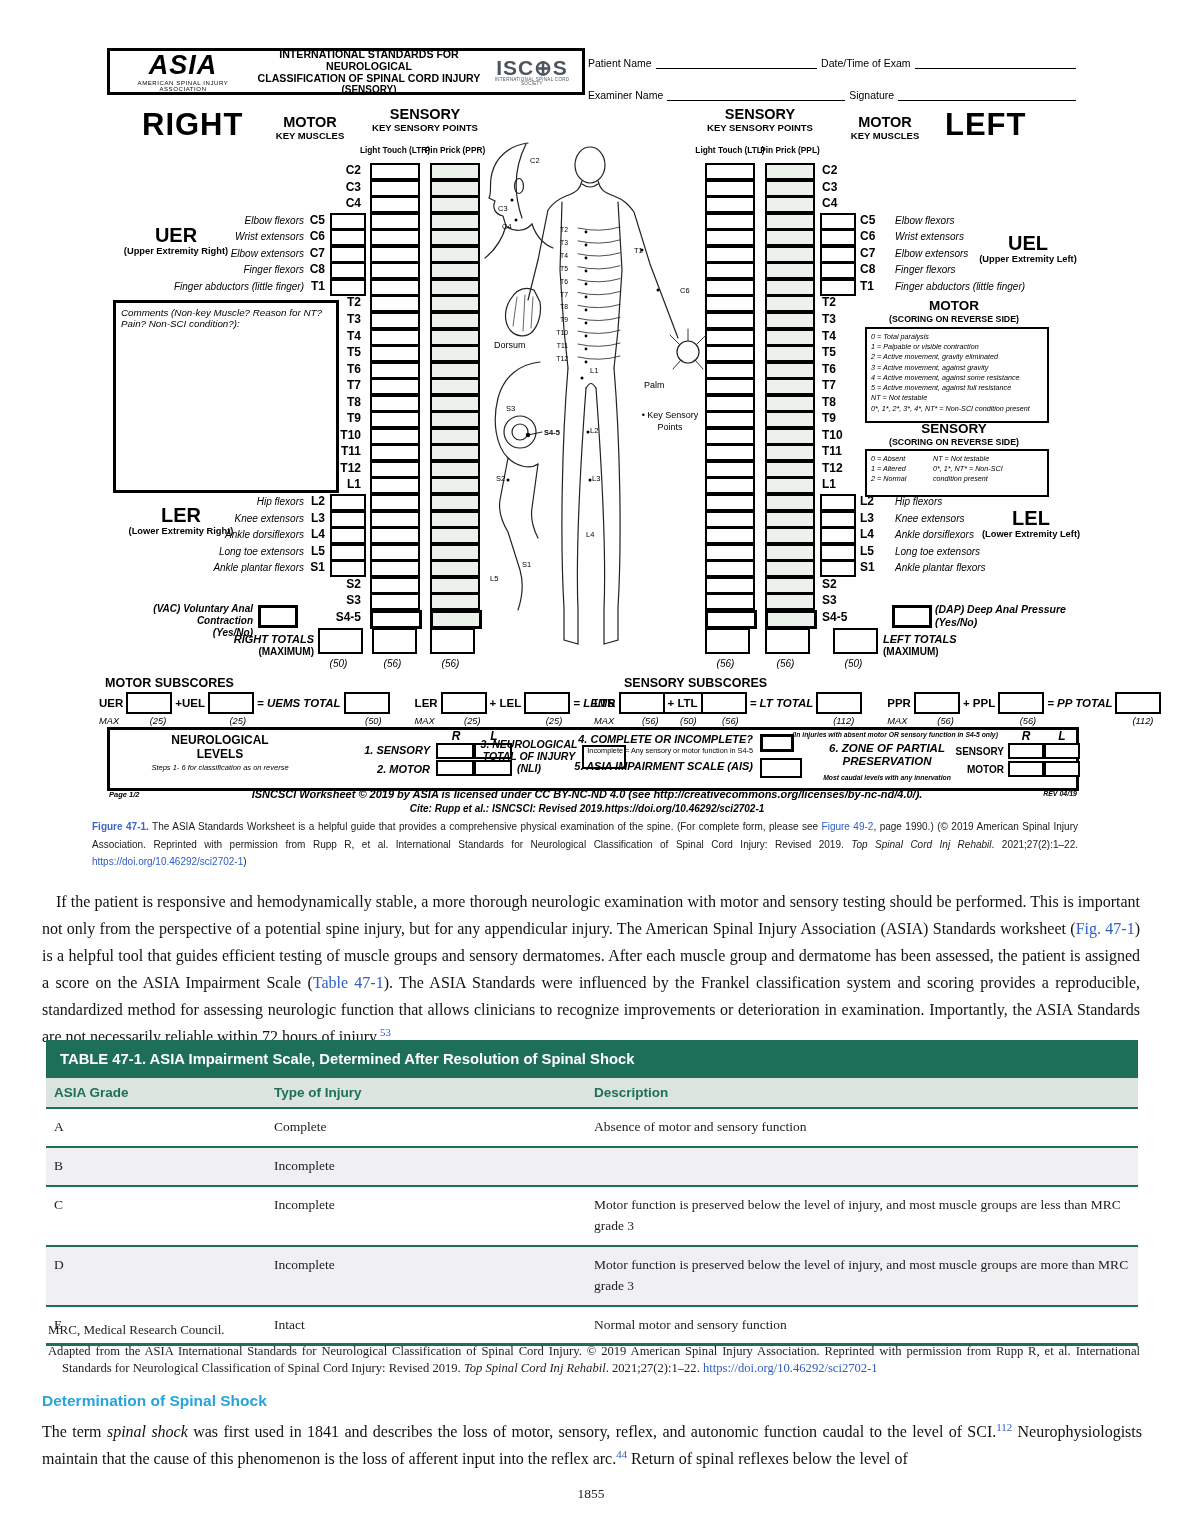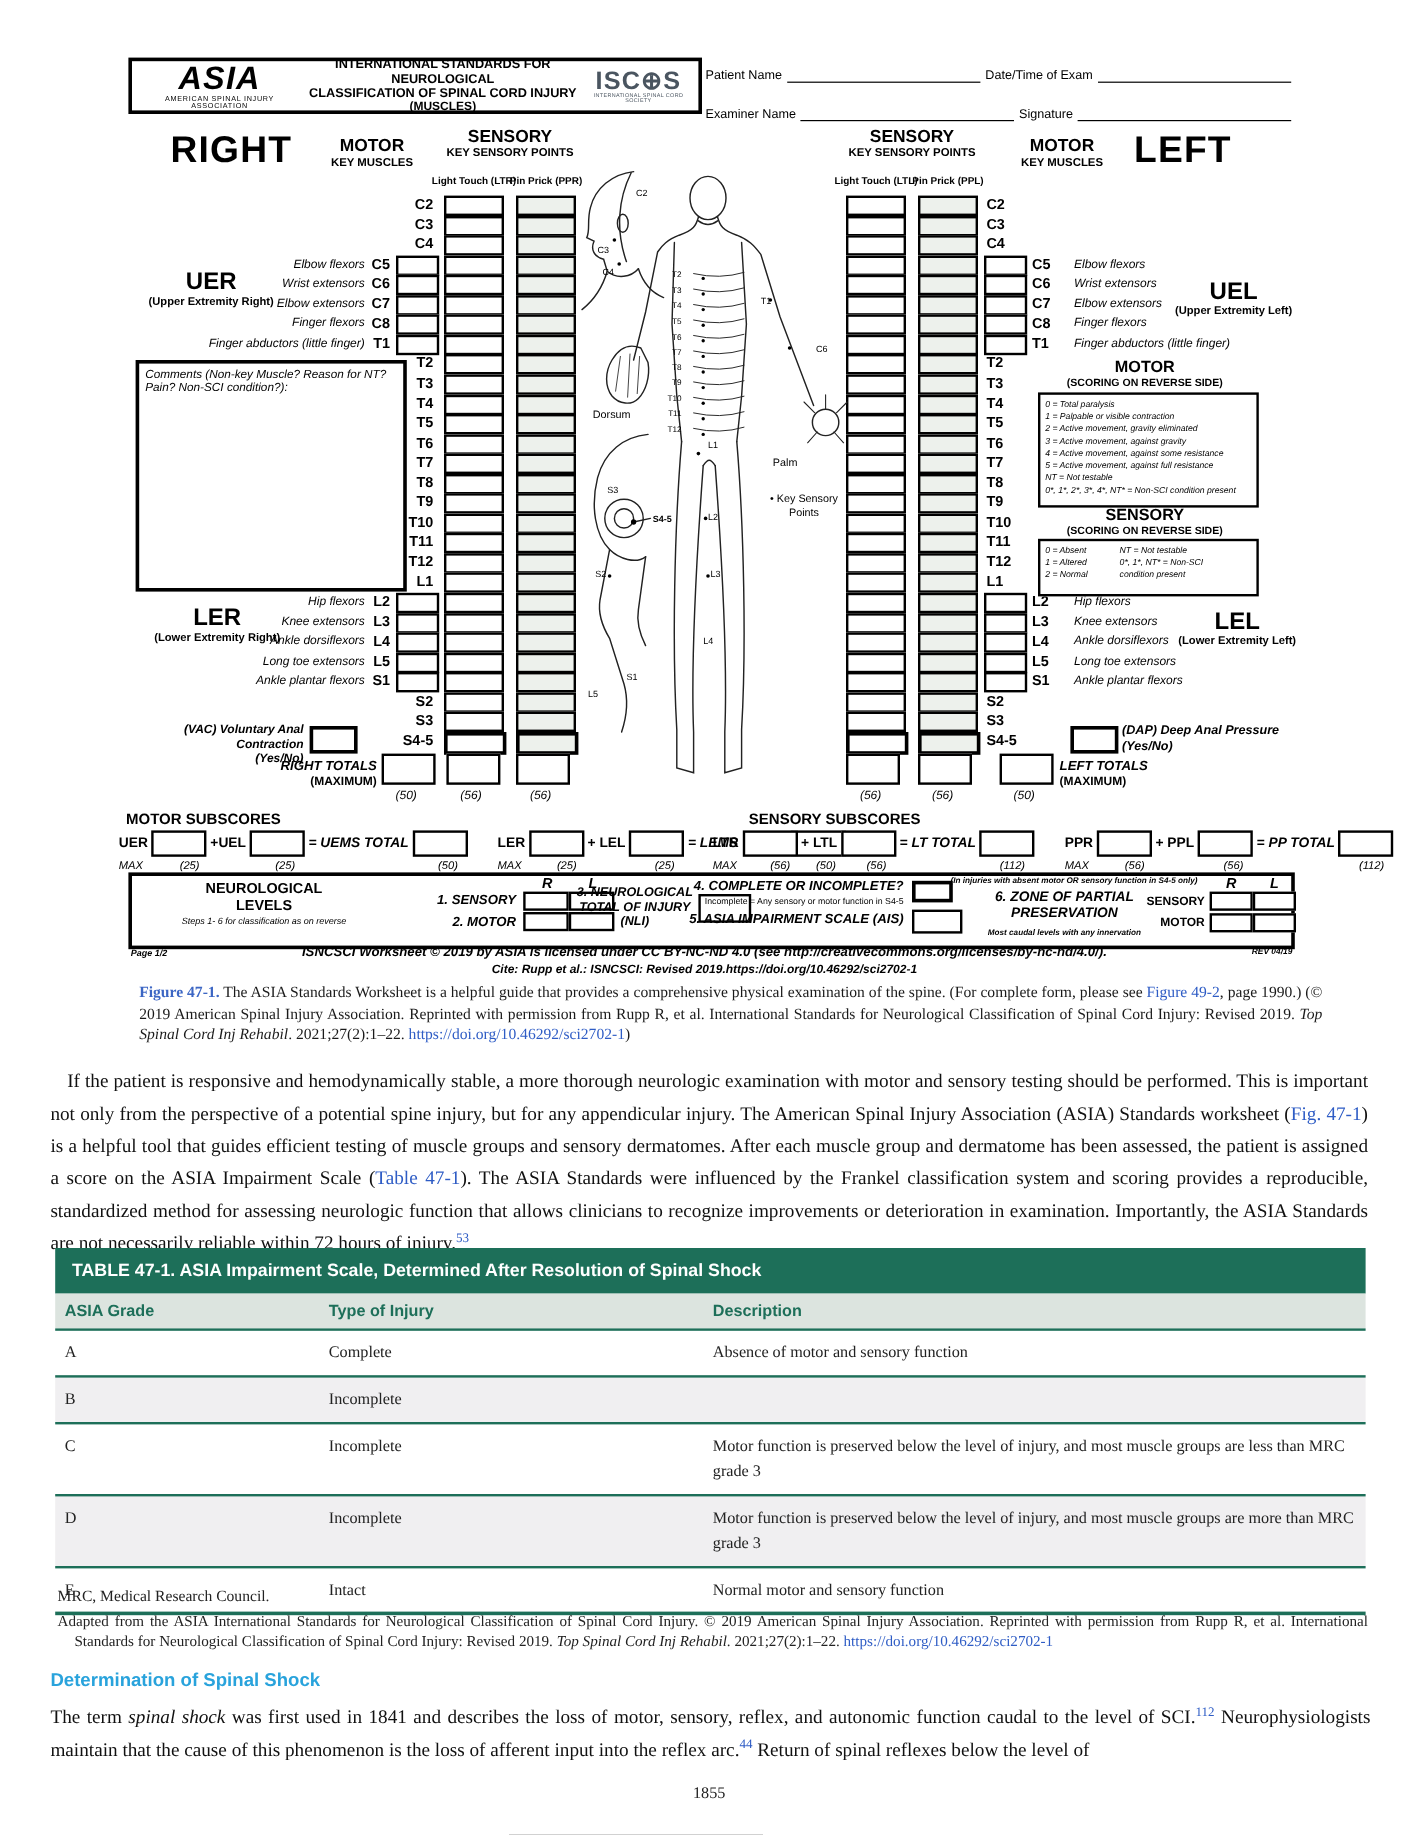--- a/index.html
+++ b/index.html
@@ -55,22 +55,22 @@
   .ss-max.both{justify-content:space-between;padding:0 6px 2px 0;}
   .classbox{position:absolute;left:10px;top:682px;width:966px;height:58px;border:3px solid #000;}
   .cb{position:absolute;line-height:1.15;}
   .bi{font-weight:bold;font-style:italic;}
   .footer-line{position:absolute;font-weight:bold;font-style:italic;text-align:center;}
   
   .diagram{position:absolute;left:385px;top:95px;width:228px;height:532px;}
   .diagram svg{position:absolute;left:0;top:0;}
   .fig-label{position:absolute;font-size:7.5px;white-space:nowrap;}
   
-  .caption{position:absolute;left:116px;top:818px;width:986px;font-family:Liberation Serif, serif;
-           font-size:13px;line-height:17.6px;text-align:justify;color:#1a1a1a;}
+  .caption{position:absolute;left:92px;top:818px;width:986px;font-family:Liberation Sans, sans-serif;
+           font-size:10px;line-height:17.6px;text-align:justify;color:#1a1a1a;}
   .para{position:absolute;font-family:"Liberation Serif",serif;font-size:16px;line-height:27px;
         text-align:justify;color:#111;}
   .para1{left:42px;top:888px;width:1098px;text-indent:14px;}
   .para2{left:42px;top:1418px;width:1100px;}
   .seg-link{color:#2e5cc5;}
   .seg-figlabel{color:#3c66c4;font-weight:bold;}
   .seg-i{font-style:italic;}
   sup{font-size:.68em;line-height:0;}
   .seg-suplink{color:#2e5cc5;}
   
@@ -100,21 +100,21 @@
   <div class="form">
 
     <div class="hdr-box">
       <div class="asia-logo">
         <div class="asia-word">ASIA</div>
         <div class="asia-sub">AMERICAN SPINAL INJURY ASSOCIATION</div>
       </div>
       <div class="form-title">
         <div>INTERNATIONAL STANDARDS FOR NEUROLOGICAL</div>
         <div>CLASSIFICATION OF SPINAL CORD INJURY</div>
-        <div style="font-size:10px">(MUSCLES)</div>
+        <div style="font-size:10px">(SENSORY)</div>
       </div>
       <div class="iscos">
         <div class="iscos-word">ISC⊕S</div>
         <div class="iscos-sub">INTERNATIONAL SPINAL CORD SOCIETY</div>
       </div>
     </div>
 
     <div class="fieldrow" style="left:491px;top:12px;">
       <span>Patient Name</span>
         <span class="fill"></span>

